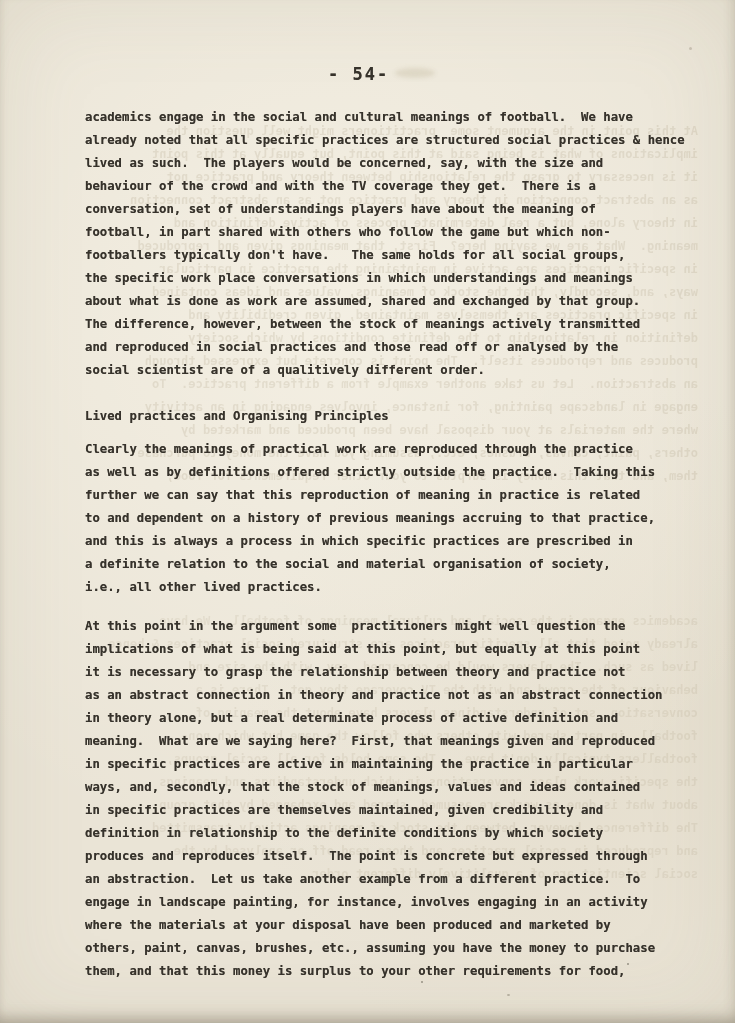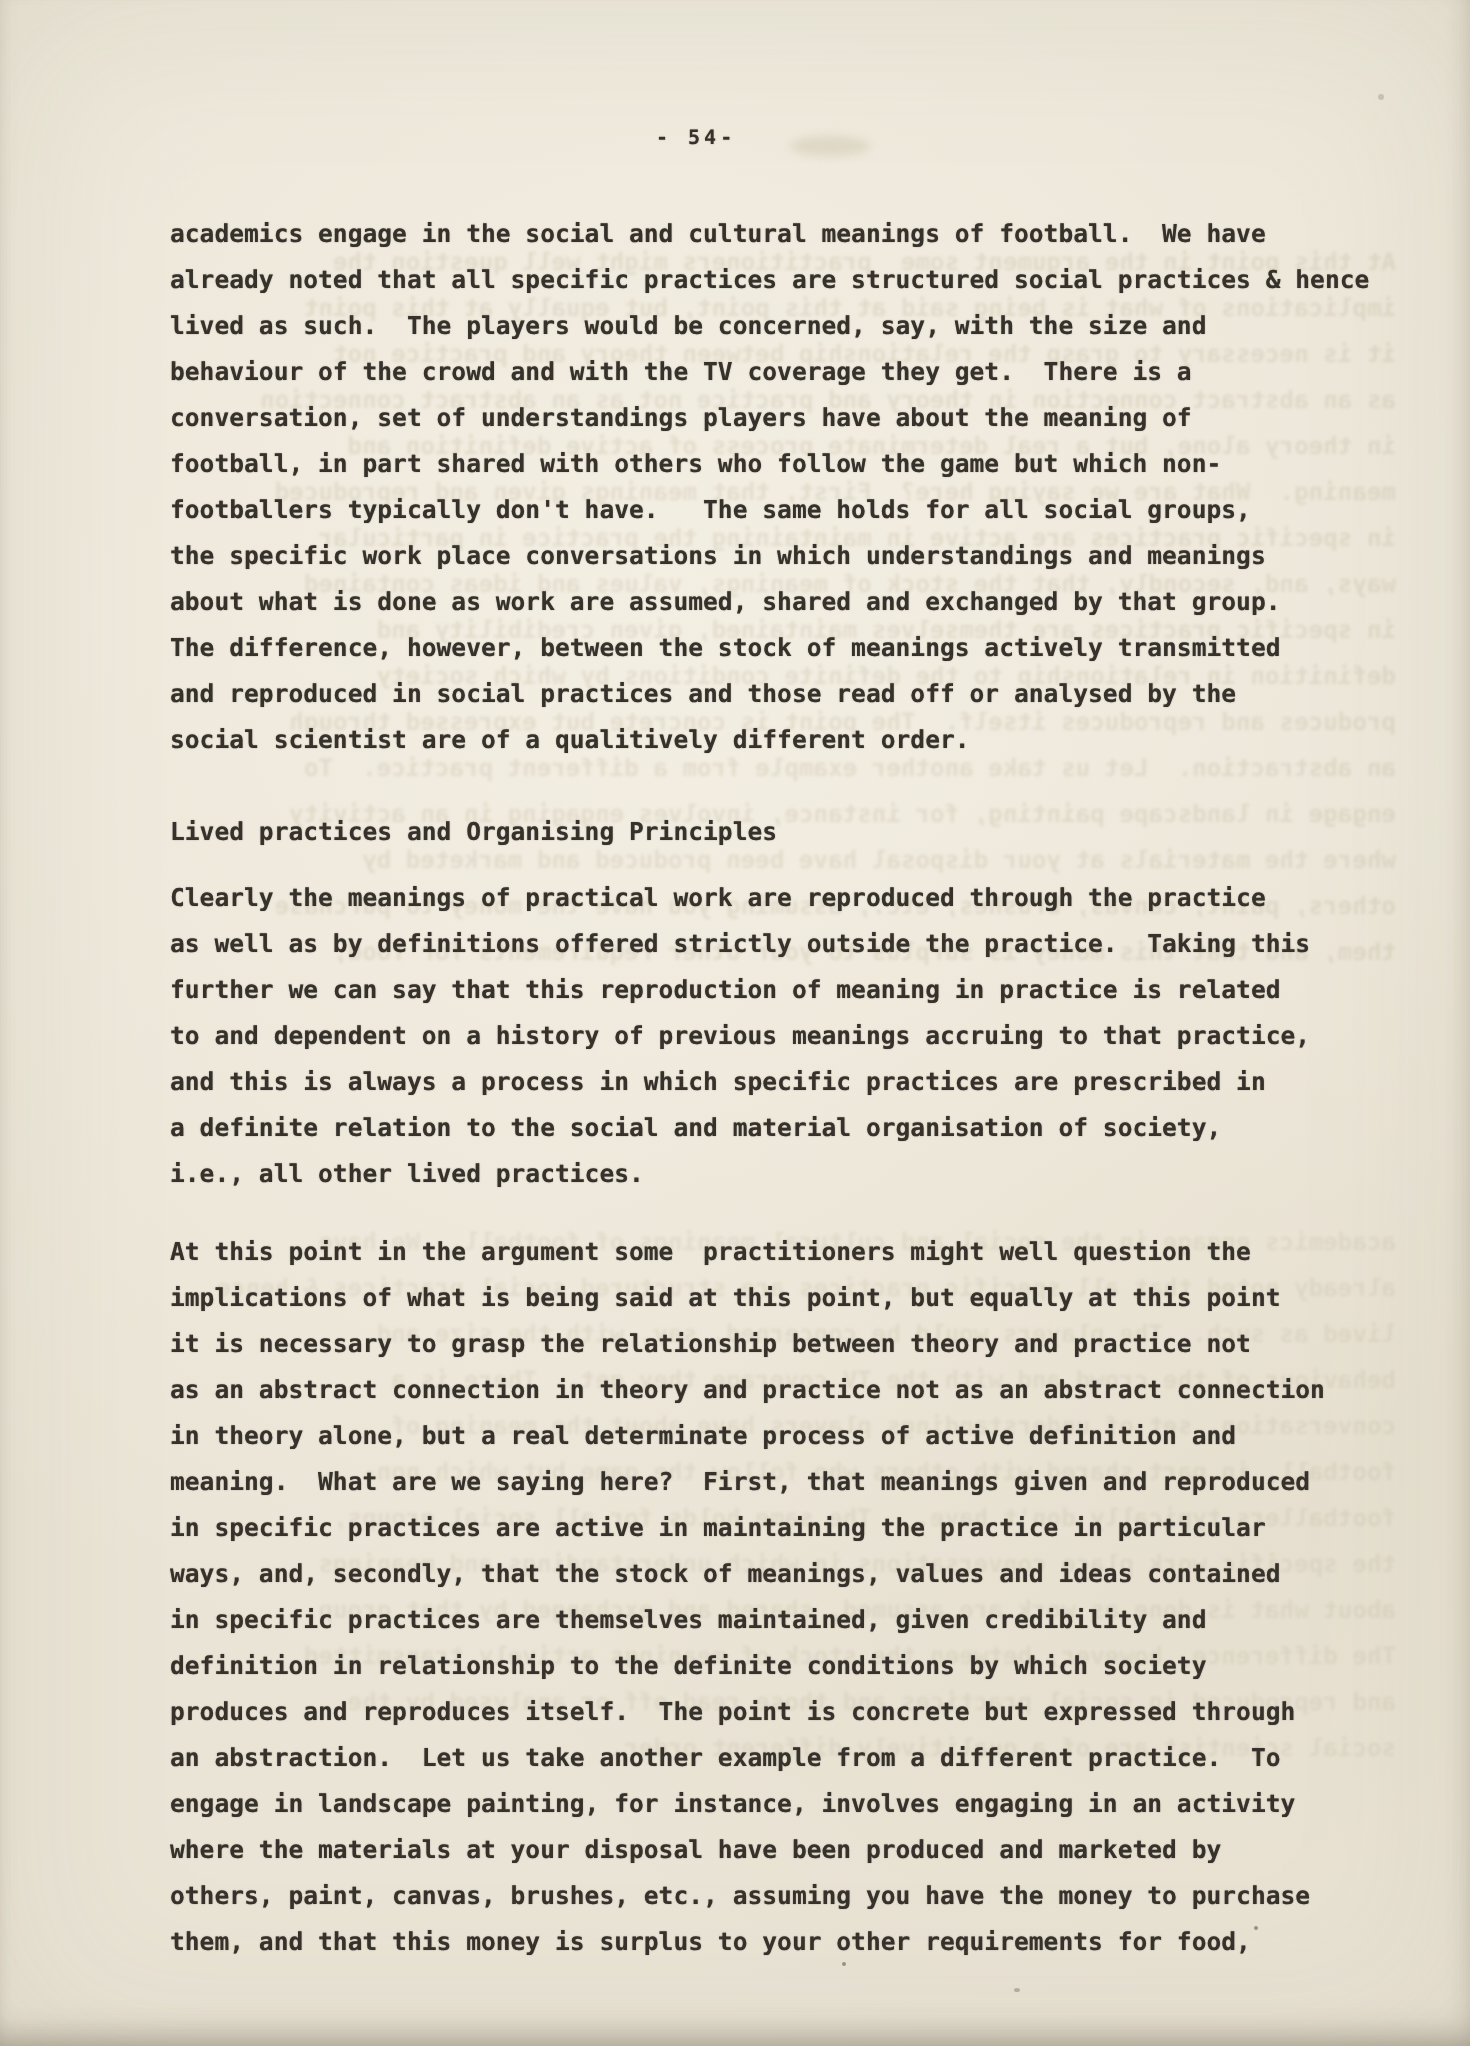--- a/index.html
+++ b/index.html
@@ -29,21 +29,21 @@
     box-shadow:
       inset 0 0 90px rgba(140,128,104,0.13),
       inset 0 -14px 16px -9px rgba(118,110,94,0.42),
       inset -6px -6px 14px -8px rgba(118,110,94,0.30),
       inset 3px 0 8px -6px rgba(118,110,94,0.25);
   }
   .pagenum {
     position: absolute;
     top: 64px;
     left: 328px;
-    font-size: 10px;
+    font-size: 17px;
     font-weight: 600;
     color: var(--ink);
     letter-spacing: 2px;
     text-shadow: 0 0 0.6px rgba(46,42,36,0.5);
   }
   .text {
     position: absolute;
     left: 85px;
     top: 106px;
     width: 616px;

